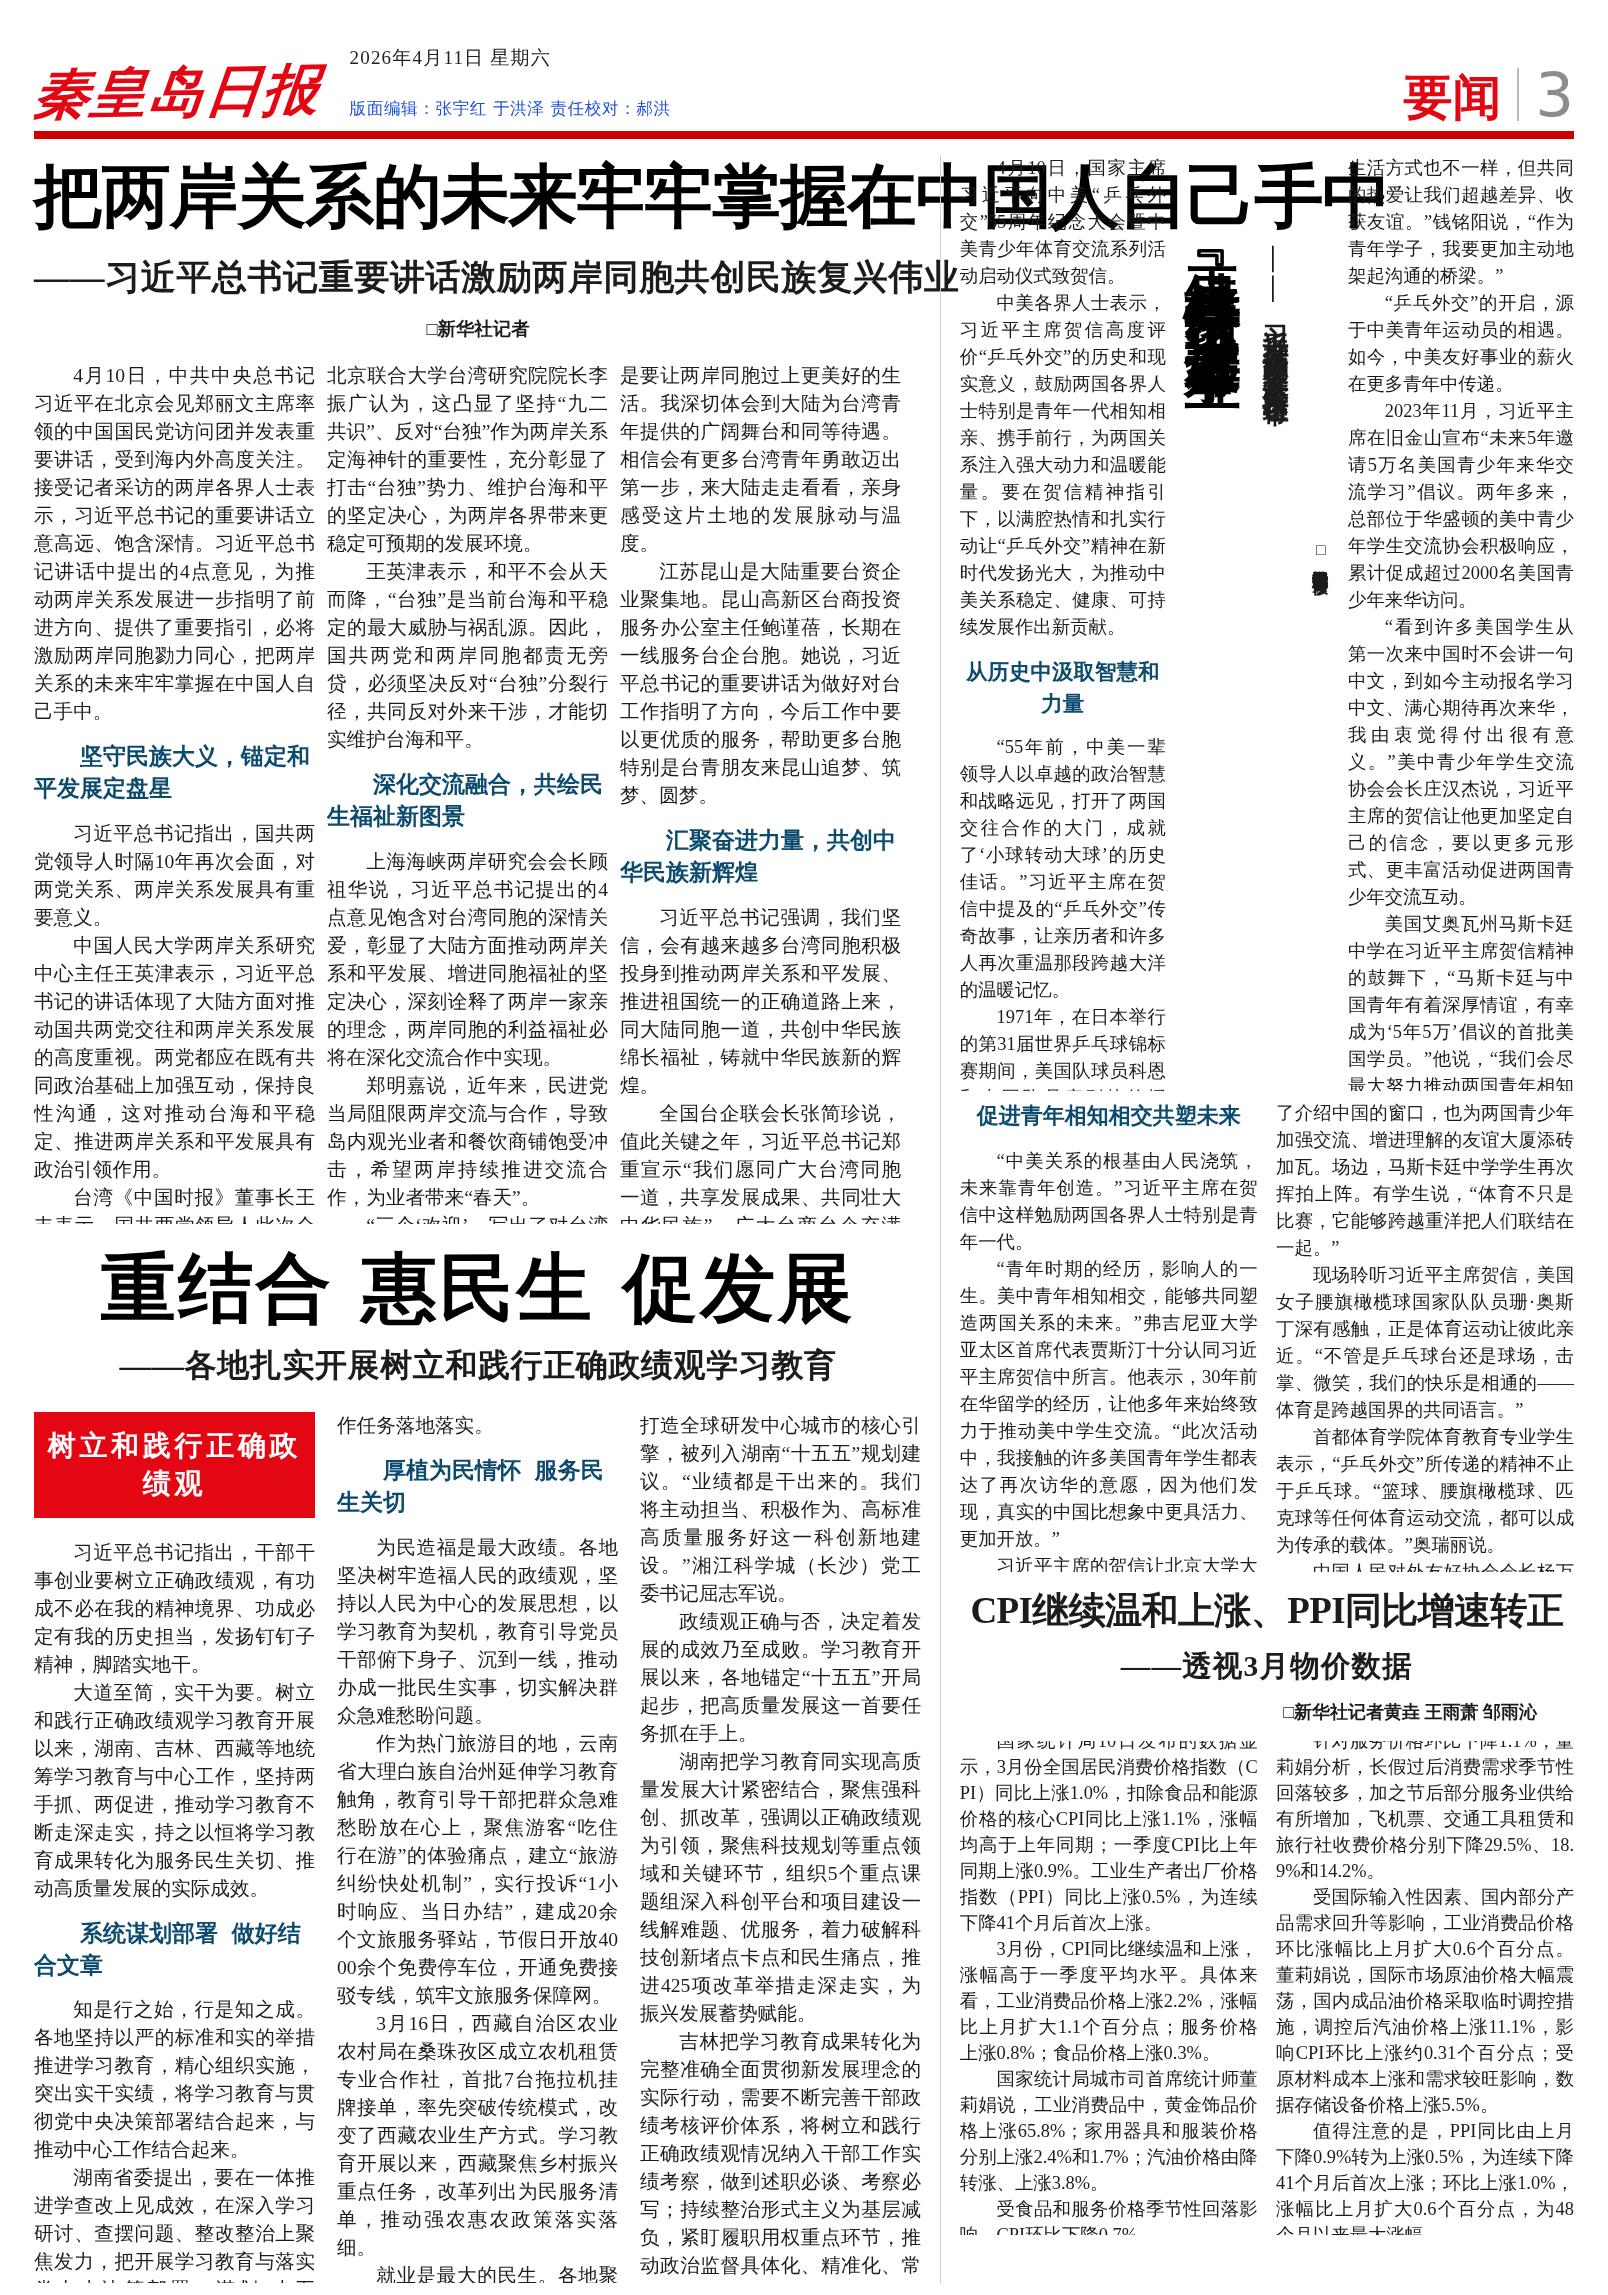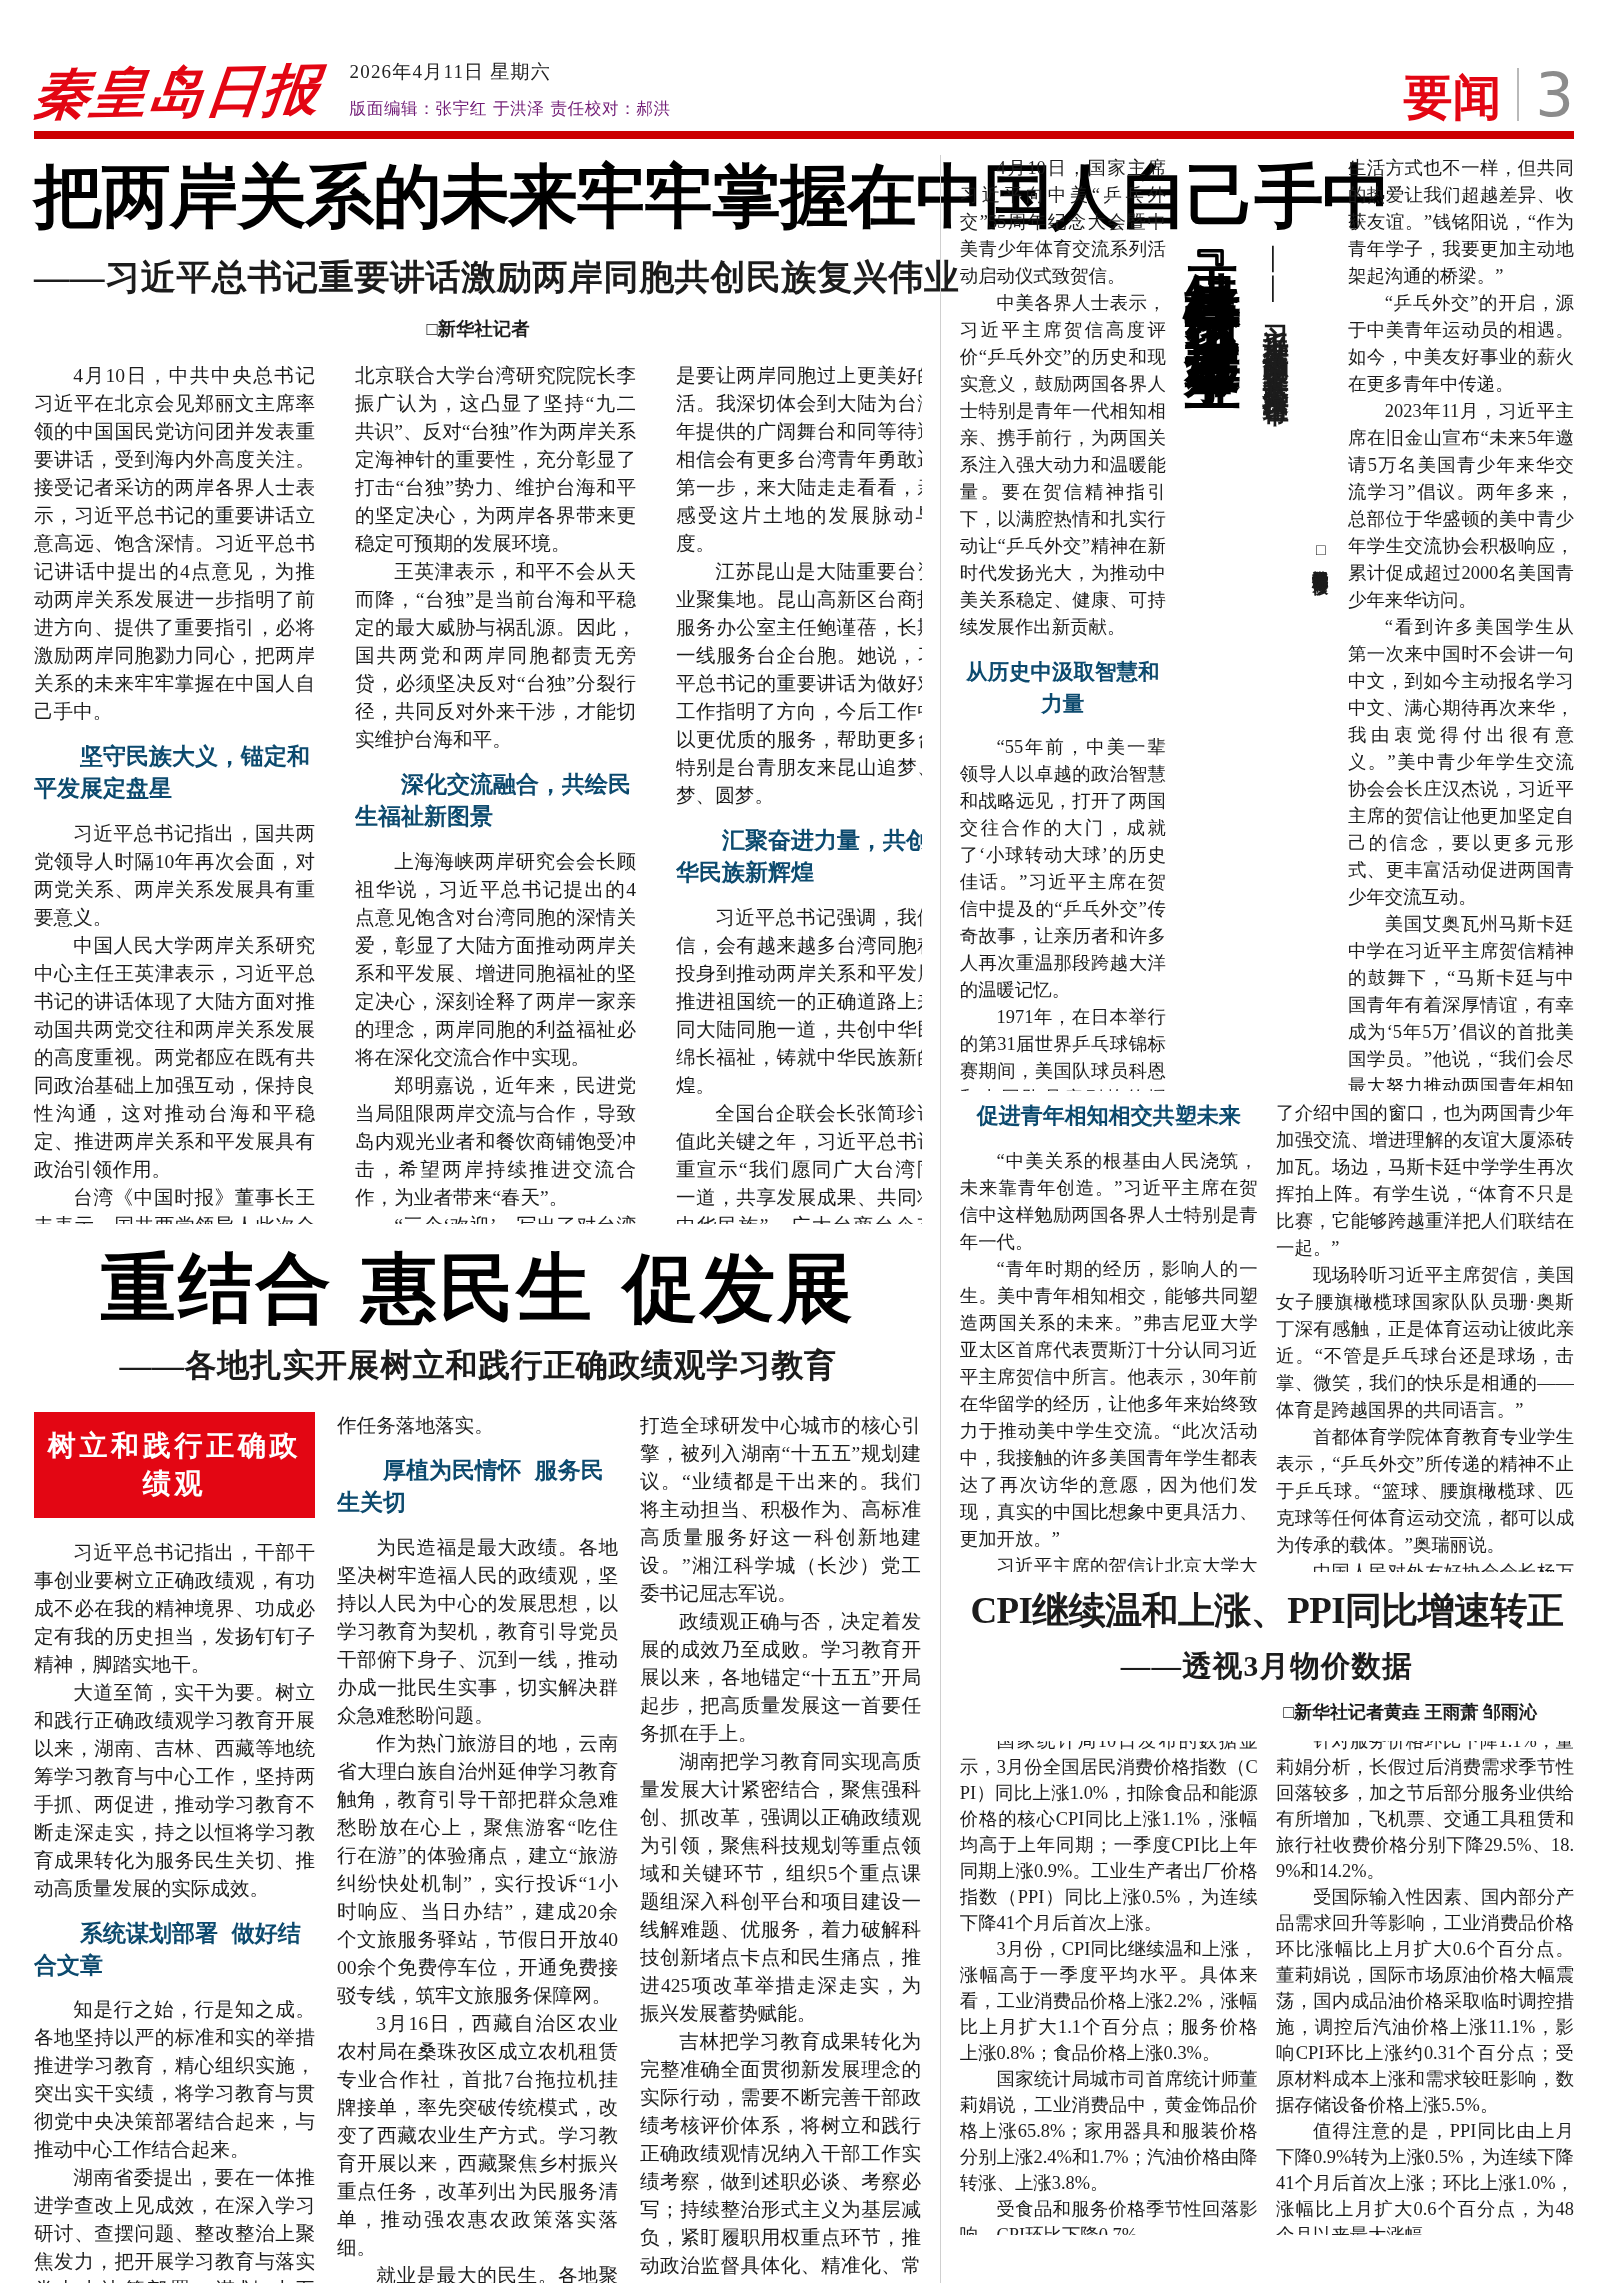--- a/index.html
+++ b/index.html
@@ -15,21 +15,21 @@
   .hdr { display:flex; align-items:flex-end; height:104px; }
   .masthead {
     font-family:"DejaVu Serif","Liberation Serif",serif;
     font-size:56px; font-weight:bold; font-style:italic;
     color:#e30613; transform:skewX(-7deg) rotate(-1deg);
     letter-spacing:1.2px; white-space:nowrap; line-height:1;
     padding-bottom:3.7px;
   }
   .hdr-meta { margin-left:29.5px; padding-bottom:2.5px; }
   .hdr-date { font-size:19px; color:#222; letter-spacing:1.2px; }
-  .hdr-staff { font-size:16.6px; color:#701a75; margin-top:13px; letter-spacing:0.6px; font-family:"DejaVu Sans","Liberation Sans",sans-serif; }
+  .hdr-staff { font-size:16.6px; color:#1d4ed8; margin-top:27px; letter-spacing:0.6px; font-family:"DejaVu Sans","Liberation Sans",sans-serif; }
   .hdr-right { margin-left:auto; display:flex; align-items:flex-end; gap:16px; padding-bottom:1.2px; }
   .hdr-section { font-size:49px; font-weight:bold; color:#e30613; font-family:"DejaVu Sans","Liberation Sans",sans-serif; line-height:.95; }
   .hdr-divider { width:1.8px; height:53px; background:#b9b9b9; }
   .hdr-pagenum { font-size:61px; color:#8c8c8c; font-family:"DejaVu Sans","Liberation Sans",sans-serif; line-height:.85; }
   .hdr-rule { height:8px; background:#cc0001; margin-top:8.6px; }
 
   
   .main { display:flex; margin-top:16px; }
   .left-region { width:888px; flex:none; }
   .right-region { flex:1; border-left:0.6px solid #cfcfcf; margin-left:18.4px; padding-left:18.4px; }
@@ -42,21 +42,21 @@
              line-height:32px; font-weight:bold; color:#0c4a6e; margin:16px 0 13.5px 0;
              text-indent:2em; word-break:break-all; }
 
   
   .a-head { text-align:center; font-family:"DejaVu Sans","Liberation Sans",sans-serif;
             font-size:69px; font-weight:bold; letter-spacing:-1.2px; line-height:1.2;
             color:#000; white-space:nowrap; }
   .a-sub { text-align:center; font-size:35px; font-weight:bold; line-height:1.3;
            margin-top:17px; white-space:nowrap; letter-spacing:0.6px; }
   .a-byline { text-align:center; font-size:18.4px; margin-top:16px; font-weight:bold; }
-  .a-cols { display:flex; gap:40px; margin-top:21px; height:862px; overflow:hidden; }
+  .a-cols { display:flex; gap:12px; margin-top:21px; height:862px; overflow:hidden; }
   .a-col { width:281px; flex:none; overflow:hidden; }
 
   
   .c-wrap { margin-top:21px; }
   .c-head { text-align:center; font-family:"DejaVu Sans","Liberation Sans",sans-serif;
             font-size:75px; font-weight:bold; letter-spacing:2.5px; line-height:1.15; color:#000; }
   .c-sub { text-align:center; font-size:32px; font-weight:bold; margin-top:12.3px; letter-spacing:0.6px; }
   .c-cols { display:flex; gap:22px; margin-top:24.5px; height:871px; overflow:hidden; }
   .c-col { width:281px; flex:none; overflow:hidden; }
   .kicker { background:#e30613; color:#ffffff; font-family:"DejaVu Sans","Liberation Sans",sans-serif;

